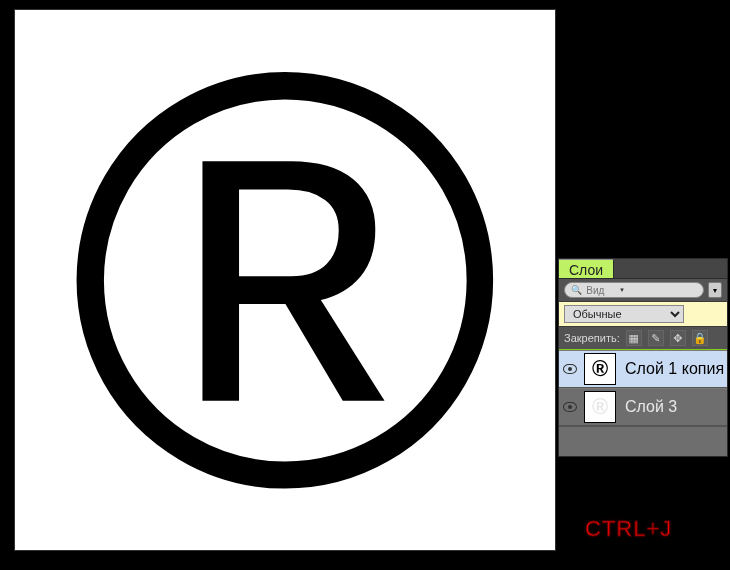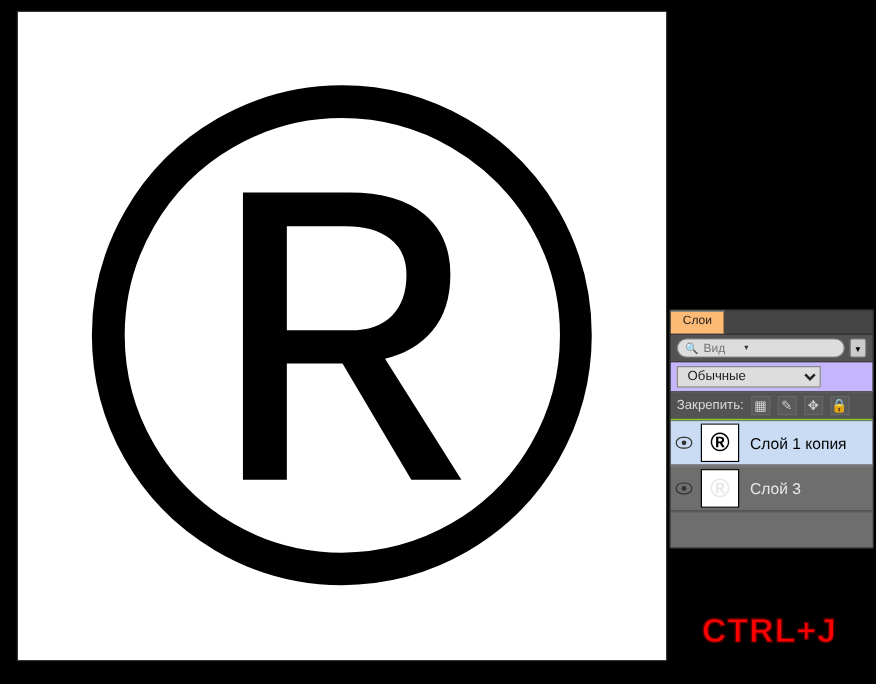--- a/index.html
+++ b/index.html
@@ -1,41 +1,41 @@
 <!DOCTYPE html>
 <html><head>
   <meta charset="utf-8">
   <style>
     * { margin: 0; padding: 0; box-sizing: border-box; }
     body { width: 730px; height: 570px; background: #000; font-family: Tahoma, Arial, sans-serif; font-size: 11px; position: relative; }
     .canvas { position: absolute; left: 15px; top: 10px; width: 540px; height: 540px; background: #fff; box-shadow: 0 0 0 1px #333; }
     .canvas-symbol { position: absolute; left: 50%; top: 50%; transform: translate(-50%, -50%); font-size: 590px; line-height: 1; color: #000; font-family: Arial, sans-serif; }
     .panel { position: absolute; right: 2px; top: 258px; width: 170px; background: #535353; border: 1px solid #2b2b2b; }
     .tab-bar { display: flex; background: #454545; border-bottom: 1px solid #2b2b2b; height: 20px; }
-    .tab { padding: 2px 10px; background: #fdba74; border-right: 1px solid #2b2b2b; font-size: 10px; color: #222; border-top: 1px solid #8a8a8a; }
+    .tab { padding: 2px 10px; background: #bef264; border-right: 1px solid #2b2b2b; font-size: 14px; color: #222; border-top: 1px solid #8a8a8a; }
     .search-row { display: flex; align-items: center; padding: 3px 5px; background: #535353; border-bottom: 1px solid #3a3a3a; gap: 4px; }
     .search-box { display: flex; align-items: center; background: #ddd; border: 1px solid #888; border-radius: 10px; padding: 1px 6px; gap: 4px; flex: 1; height: 16px; }
     .search-box input { border: none; background: transparent; outline: none; width: 30px; font-size: 10px; }
     .dd-btn { width: 14px; height: 16px; background: #ccc; border: 1px solid #7a7a7a; border-radius: 2px; display: flex; align-items: center; justify-content: center; font-size: 8px; }
-    .blend-row { display: flex; align-items: center; padding: 3px 5px; background: #c4b5fd; border-bottom: 1px solid #3a3a3a; }
+    .blend-row { display: flex; align-items: center; padding: 3px 5px; background: #fef9c3; border-bottom: 1px solid #3a3a3a; }
     .blend-select { background: #ddd; color: #222; border: 1px solid #888; font-size: 11px; padding: 1px 4px; height: 18px; width: 120px; }
     .lock-row { display: flex; align-items: center; gap: 6px; padding: 3px 5px; background: #535353; border-bottom: 1px solid #84cc16; color: #d8d8d8; }
     .lock-icons { display: flex; gap: 6px; }
     .lock-ico { width: 16px; height: 16px; border: 1px solid #666; background: #5a5a5a; display: inline-flex; align-items: center; justify-content: center; color: #d0d0d0; font-size: 11px; }
     .layers { background: #6e6e6e; }
     .layer { display: flex; align-items: center; height: 38px; border-bottom: 1px solid #555; border-top: 1px solid #7a7a7a; }
     .layer.selected { background: #c9dcf4; color: #000; }
     .layer:not(.selected) { background: #6e6e6e; color: #e8e8e8; }
     .vis { width: 22px; display: flex; justify-content: center; }
     .eye { width: 14px; height: 10px; border: 1px solid #333; border-radius: 50%/60%; position: relative; }
     .eye::after { content: ''; position: absolute; width: 4px; height: 4px; background: #333; border-radius: 50%; left: 4px; top: 2px; }
     .thumb { width: 30px; height: 30px; background: #fff; border: 1px solid #555; margin-left: 4px; display: flex; align-items: center; justify-content: center; font-size: 22px; font-weight: bold; outline: 2px solid #fff; outline-offset: -2px; box-shadow: 0 0 0 1px #000; }
-    .layer-name { margin-left: 10px; font-size: 13px; }
+    .layer-name { margin-left: 10px; font-size: 16px; }
     .layers-spacer { height: 30px; background: #6e6e6e; border-top: 1px solid #555; }
-    .shortcut { position: absolute; left: 585px; bottom: 28px; font-size: 28px; font-weight: bold; color: #ff0000; font-family: Arial, sans-serif; -webkit-text-stroke: 1px #5a0000; text-shadow: 0 0 3px #400; letter-spacing: 1px; }
+    .shortcut { position: absolute; left: 585px; bottom: 28px; font-size: 22px; font-weight: normal; color: #ff0000; font-family: Arial, sans-serif; -webkit-text-stroke: 1px #5a0000; text-shadow: 0 0 3px #400; letter-spacing: 1px; }
   </style>
 </head>
 <body>
 
 <div class="canvas">
   <span class="canvas-symbol">®</span>
 </div>
 
 <div class="panel">
   <div class="tab-bar">

